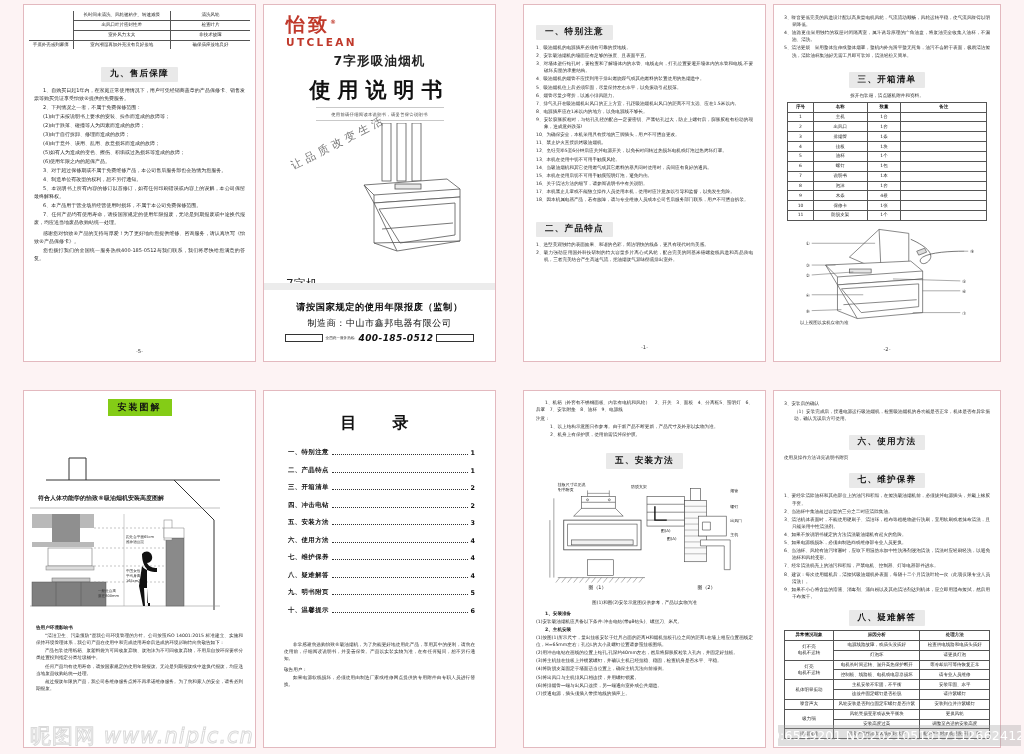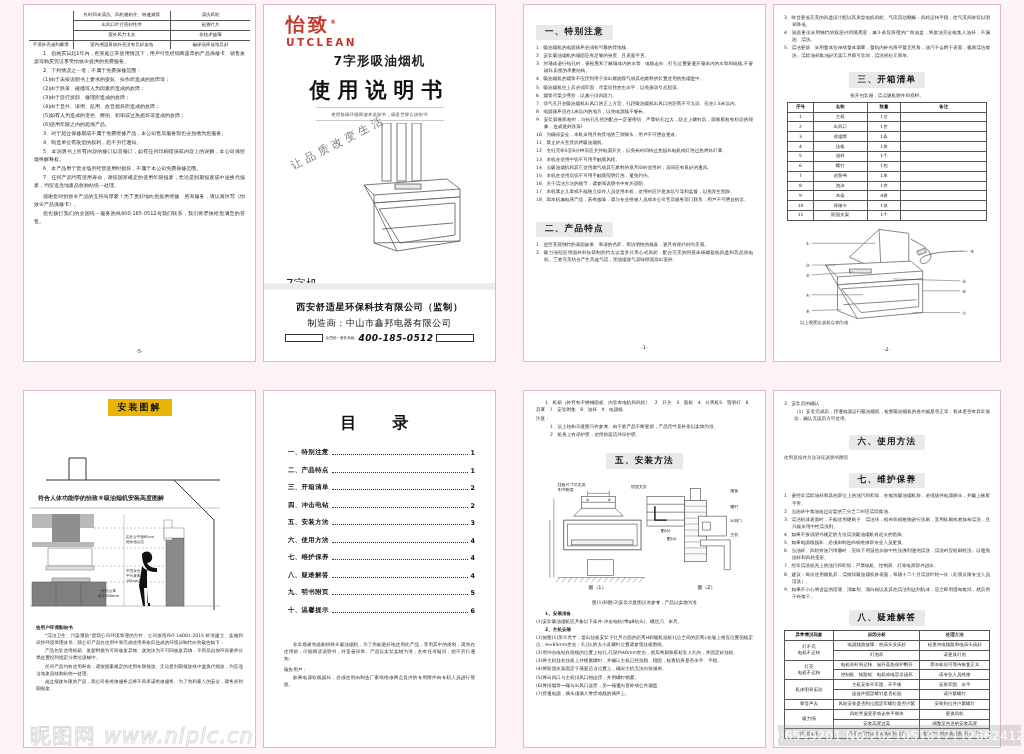--- a/index.html
+++ b/index.html
@@ -100,21 +100,21 @@
     flex:1; border-bottom: 0.8px dotted #333; margin: 0 3px 1.6px 3px; height: 1px;
   }
   .toc-row .pg { font-weight:bold; }
 
   
   .diagram { position: relative; width: 100%; }
   .capt { text-align:center; font-size: 4.4px; color:#333; }
 
   
   .illus-title-wrap { text-align:center; margin-top: 4px; }
-  .illus-band { background:#eab308; display:inline-block; padding: 2px 10px; font-weight:bold; font-size: 9px; letter-spacing:2px; color:#111; }
+  .illus-band { background:#84cc16; display:inline-block; padding: 2px 10px; font-weight:bold; font-size: 9px; letter-spacing:2px; color:#111; }
 
   
   .wm-nipic {
     position:absolute; left: 30px; bottom: 4px;
     font-size: 21px; font-weight: normal; color: transparent;
     -webkit-text-stroke: 1px #d8d8d8;
     font-family: "DejaVu Serif", serif; letter-spacing: 1px;
     white-space: nowrap; opacity: .95;
   }
   .wm-nipic .u { font-style: italic; font-family: "DejaVu Sans", sans-serif; }
@@ -152,20 +152,23 @@
           </tr>
           <tr>
             <td style="border-left:none;border-bottom:none;">手摸外壳感到麻痹</td>
             <td style="border-bottom:none;">室内潮湿再加外壳没有良好接地</td>
             <td style="border-right:none;border-bottom:none;">确保插座接地良好</td>
           </tr>
         </tbody>
           </table>
       </div>
 
+      <div class="sec-head-wrap" style="margin-top:12px;">
+        <span class="sec-head">九、售后保障</span>
+      </div>
 
       <div class="t55" style="padding:0 10px;">
         <div class="para ind">1、自购买日起1年内，在家庭正常使用情况下，用户可凭经销商盖章的产品保修卡、销售发票等购买凭证享受怡致®提供的免费服务。</div>
         <div class="para ind">2、下列情况之一者，不属于免费保修范围：</div>
         <div class="para ind">(1)由于未按说明书上要求的安装、操作而造成的故障等；</div>
         <div class="para ind">(2)由于跌落、碰撞等人为因素而造成的故障；</div>
         <div class="para ind">(3)由于自行拆卸、修理而造成的故障；</div>
         <div class="para ind">(4)由于意外、误用、乱用、故意损坏而造成的故障；</div>
         <div class="para ind">(5)如有人为造成的变色、擦伤、积垢或过热损坏等造成的故障；</div>
         <div class="para ind">(6)使用年限之内的超保产品。</div>
@@ -222,21 +225,21 @@
 
           <path d="M110 120 L196 118"></path>
         </g>
       </svg>
 
       <div style="position:absolute; left:22px; top:250px;" class="t7" style2="">7字机</div>
 
       <div class="cover-band" style="top:278px;"></div>
 
       <div style="position:absolute;left:0;right:0;top:296px;text-align:center;">
-        <div class="maker-bold">西安舒适星环保科技有限公司（监制）</div>
+        <div class="maker-bold">请按国家规定的使用年限报废（监制）</div>
         <div class="maker" style="margin-top:3px;">制造商：中山市鑫邦电器有限公司</div>
         <div class="hotline-row">
           <div class="hotline-box"></div>
           <span class="hotline-lbl">全国统一服务热线:</span>
           <span class="hotline-num">400-185-0512</span>
           <div class="hotline-box"></div>
         </div>
       </div>
     </div>
   </div>

